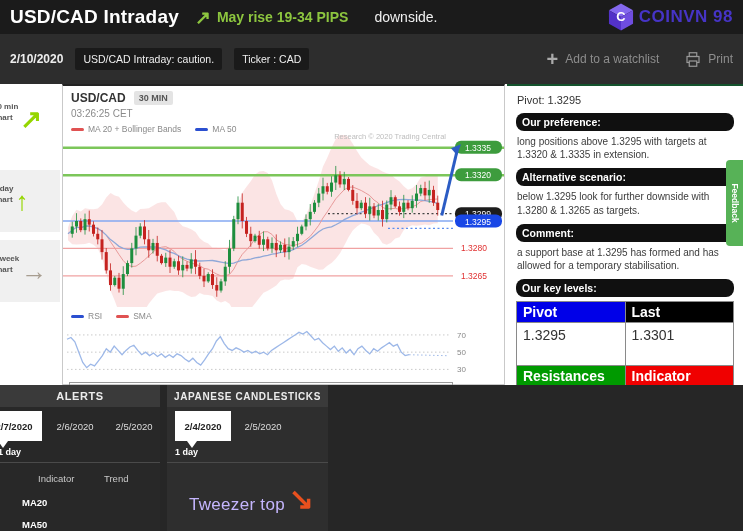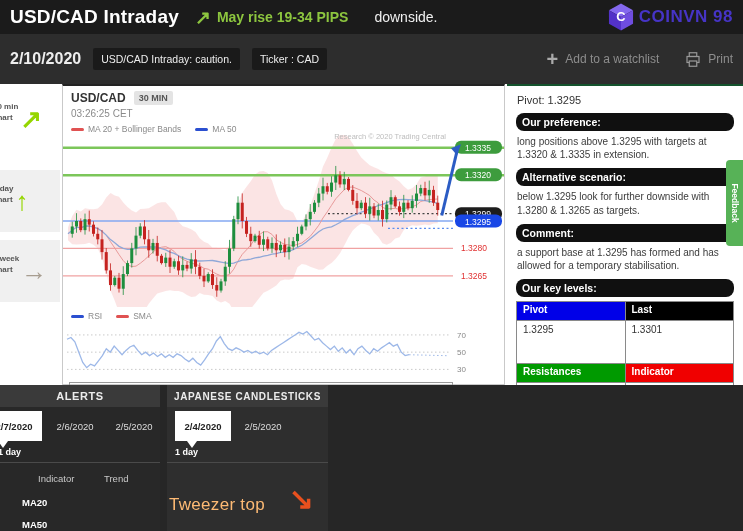--- a/index.html
+++ b/index.html
@@ -12,21 +12,21 @@
   .topbar .title{color:#fff;font-size:19px;font-weight:bold;letter-spacing:.2px;}
   .topbar .sig-arrow{color:#8dc63f;font-size:19px;font-weight:bold;margin:0 6px 0 16px;}
   .topbar .signal{color:#8dc63f;font-size:14px;font-weight:bold;}
   .topbar .caution{color:#f0f0f0;font-size:14px;margin-left:26px;}
   .logo{margin-left:auto;display:flex;align-items:center;gap:4px;}
   .logo-text{color:#4634c6;font-size:17px;font-weight:bold;letter-spacing:.5px;}
 
   
   .toolbar{position:absolute;left:0;top:34px;width:743px;height:50px;background:#2d2d2d;
            display:flex;align-items:center;padding:0 10px;box-sizing:border-box;}
-  .toolbar .date{color:#eee;font-size:16px;font-weight:bold;text-align:right;}
+  .toolbar .date{color:#eee;font-size:12px;font-weight:bold;text-align:right;}
   .pill{background:#1a1a1a;color:#eee;font-size:10.5px;padding:5px 8px;border-radius:2px;
         margin-left:12px;white-space:nowrap;}
   .tool-right{margin-left:auto;display:flex;align-items:center;gap:26px;}
   .tool-act{display:flex;align-items:center;gap:7px;color:#8d8d8d;font-size:12px;cursor:pointer;}
   .plus{font-size:20px;font-weight:bold;color:#aaa;line-height:1;}
 
   
   .main{position:absolute;left:0;top:84px;width:743px;height:301px;background:#fff;}
 
   
@@ -56,21 +56,21 @@
             border-left:1px solid #999;border-right:1px solid #999;border-top:1px solid #999;}
   .xlab{position:absolute;top:3px;font-size:8.5px;color:#777;}
 
   
   .rpanel{position:absolute;left:507px;top:0;width:236px;height:301px;background:#fff;
           border-top:2px solid #14532d;box-sizing:border-box;overflow:hidden;padding:0 9px;}
   .pivot-line{font-size:11px;color:#333;margin:8px 0 7px 1px;}
   .secbar{background:#101010;color:#fff;font-size:10.5px;font-weight:bold;padding:3px 6px;margin:0 0 4px 0;border-radius:8px;}
   .para{font-size:10px;color:#3c3c3c;line-height:1.32;margin:2px 1px 7px 1px;}
   table.kl{border-collapse:collapse;width:100%;margin-top:2px;}
-  table.kl td{border:1px solid #8a8a8a;font-size:10px;padding:2px 6px;vertical-align:top;width:50%;}
+  table.kl td{border:1px solid #8a8a8a;font-size:14px;padding:2px 6px;vertical-align:top;width:50%;}
   td.klh{color:#fff;font-weight:bold;height:14px;}
   .klh-pivot{background:#0000e8;}
   .klh-last{background:#000;}
   .klh-res{background:#009a00;}
   .klh-sup{background:#f00000;}
   td.klv{height:38px;color:#333;line-height:1.45;background:#fff;}
   td.klv2{height:46px;}
 
   
   .feedback{position:absolute;width:17px;background:#57b257;border-radius:4px 0 0 4px;
@@ -92,21 +92,21 @@
   .tab.active{background:#fff;color:#222;font-weight:bold;}
   .tab.active::after{content:"";position:absolute;left:12px;bottom:-7px;
        border:5px solid transparent;border-top-color:#fff;border-bottom:none;
        border-top-width:7px;}
   .period{font-size:9px;font-weight:bold;color:#fff;padding:6px 0 5px 2px;border-bottom:1px solid #4a4a4a;}
   .alert-table{padding:8px 0 0 0;}
   .at-head{display:flex;font-size:9.5px;color:#c9c9c9;padding:2px 0 8px 16px;}
   .at-row{display:flex;font-size:9.5px;color:#fff;font-weight:bold;padding:5px 0 6px 0;}
   .col-ind{width:88px;padding-left:22px;box-sizing:border-box;}
   .jc-body{position:relative;height:90px;}
-  .jc-pattern{position:absolute;left:2px;top:32px;color:#fdba74;font-size:17px;letter-spacing:.3px;}
+  .jc-pattern{position:absolute;left:22px;top:32px;color:#c4b5fd;font-size:17px;letter-spacing:.3px;}
   .jc-arrow{position:absolute;right:14px;top:18px;color:#e8501e;font-size:30px;font-weight:bold;}
 </style>
 </head>
 <body>
 
 <div class="topbar">
   <span class="title">USD/CAD Intraday</span>
   <span class="sig-arrow">↗</span>
   <span class="signal">May rise 19-34 PIPS</span>
   <span class="caution">downside.</span>

